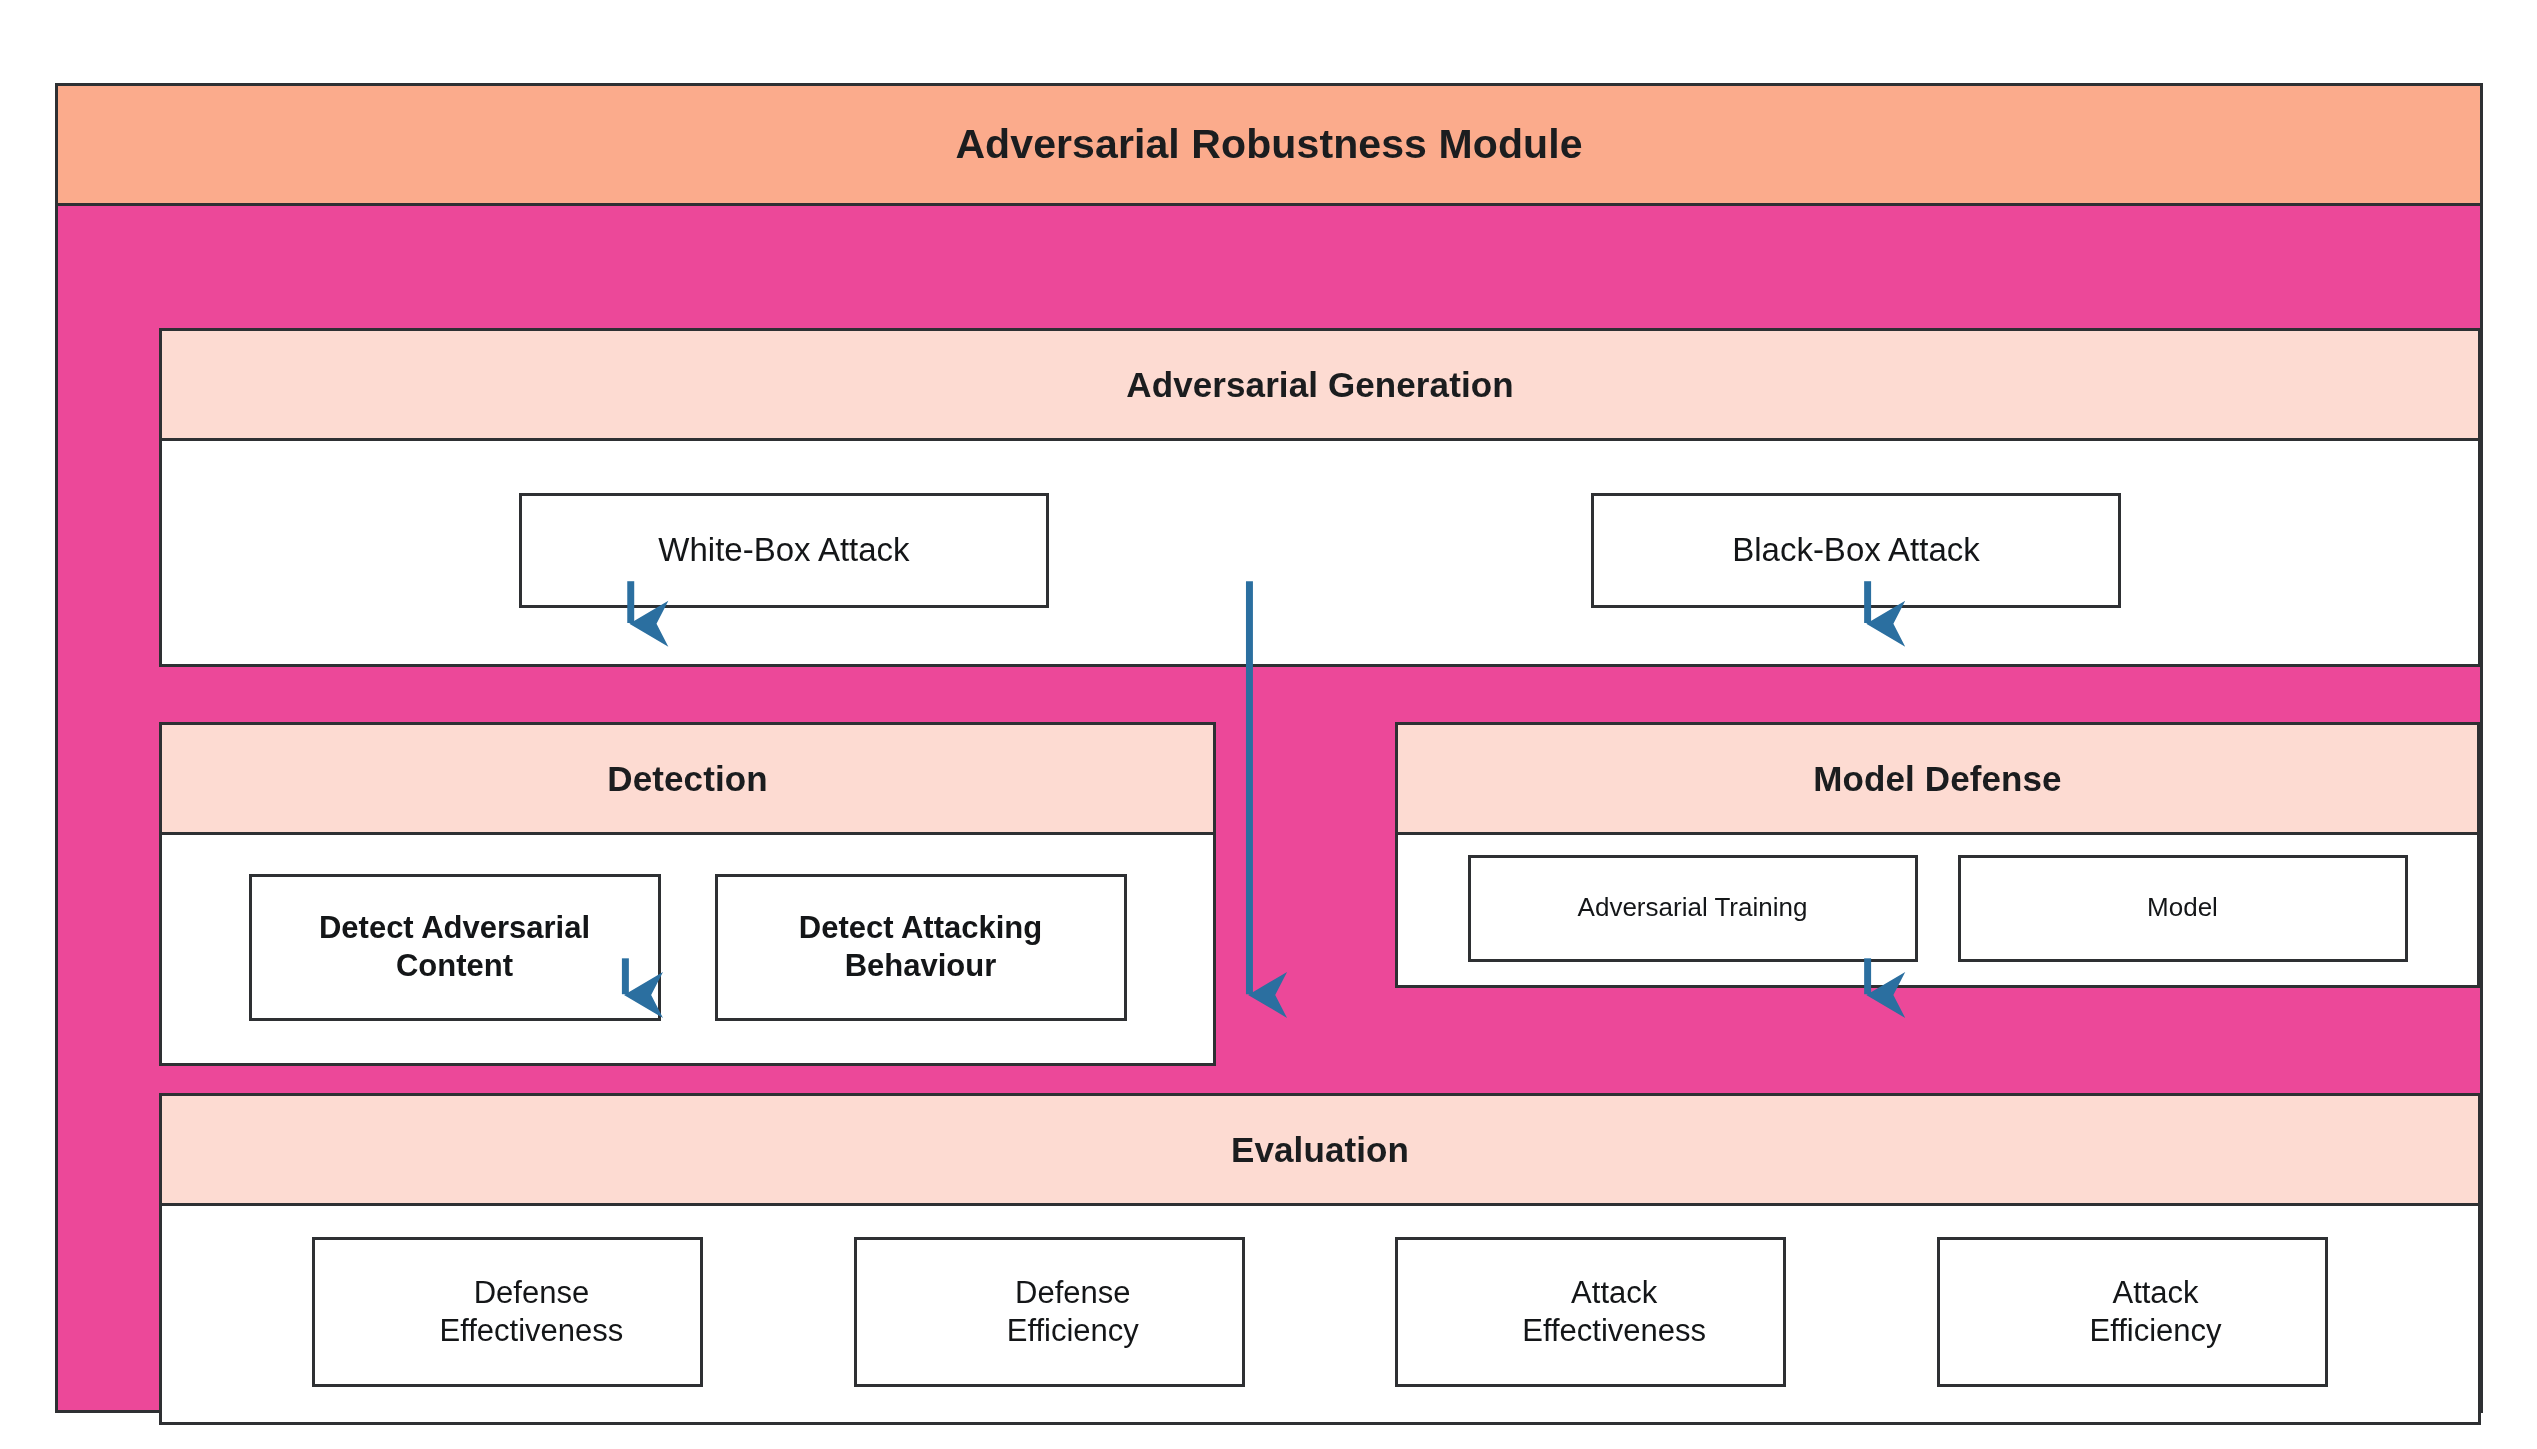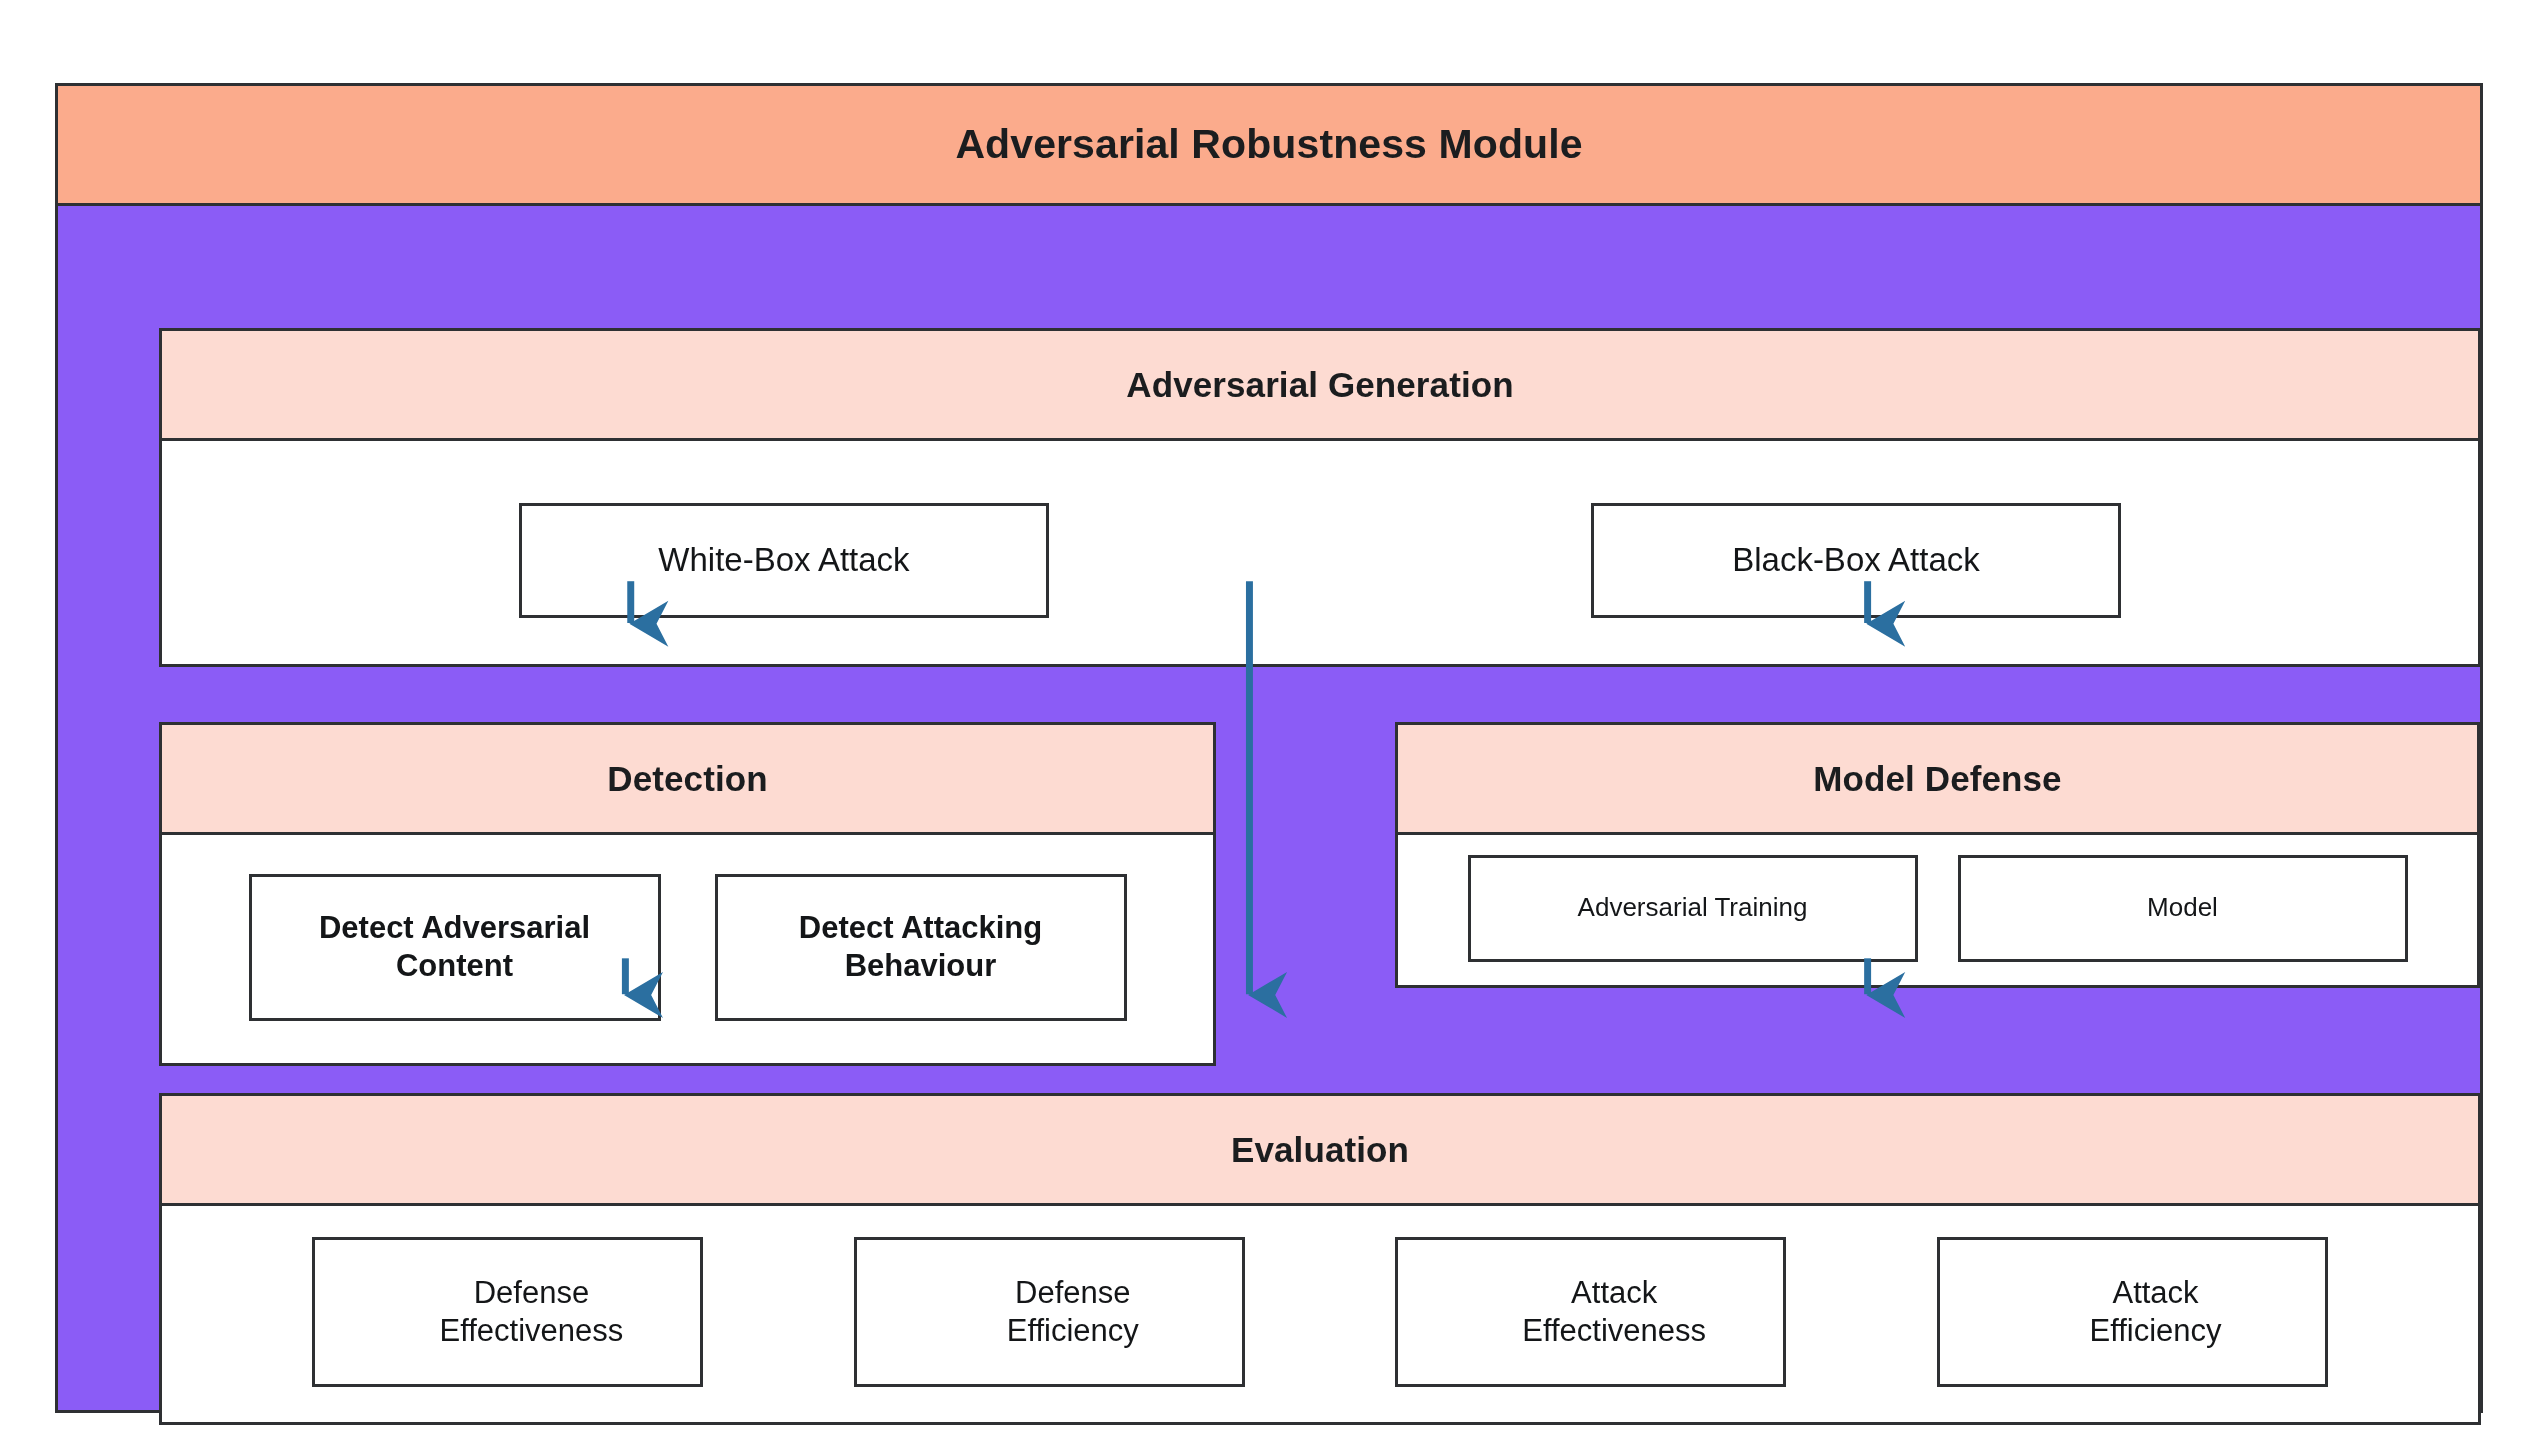--- a/index.html
+++ b/index.html
@@ -17,21 +17,21 @@
 
   
   #module {
     position: absolute;
     left: 55px;
     top: 83px;
     width: 2428px;
     height: 1330px;
     border: 3.7px solid #2e3033;
     box-sizing: border-box;
-    background: #8b5cf6;
+    background: #ec4899;
   }
 
   
   .band {
     box-sizing: border-box;
     display: flex;
     align-items: center;
     justify-content: center;
     font-weight: bold;
     color: #1b1d1f;
@@ -72,21 +72,21 @@
 
   
   #sec-generation {
     left: 101px;
     top: 242px;
     width: 2322px;
     height: 339px;
   }
   #sec-generation .body {
     justify-content: space-around;
-    padding: 10px 86px;
+    padding: 0 86px;
   }
 
   
   #sec-detection {
     left: 101px;
     top: 636px;
     width: 1057px;
     height: 344px;
   }
   #sec-detection .body {

